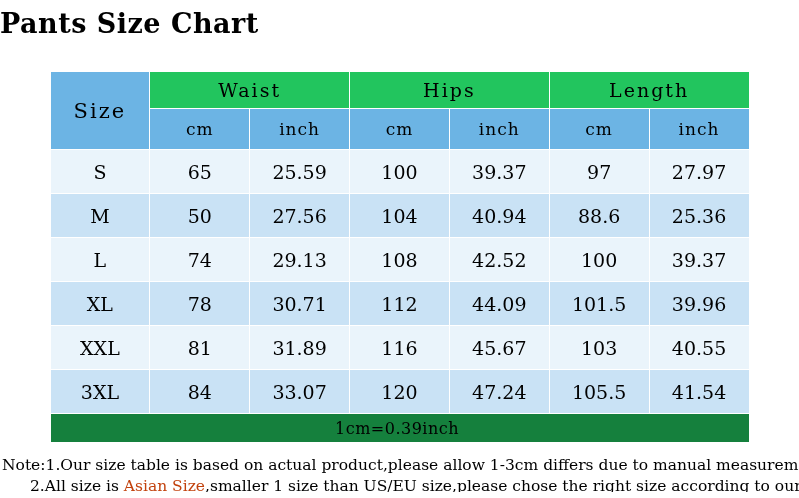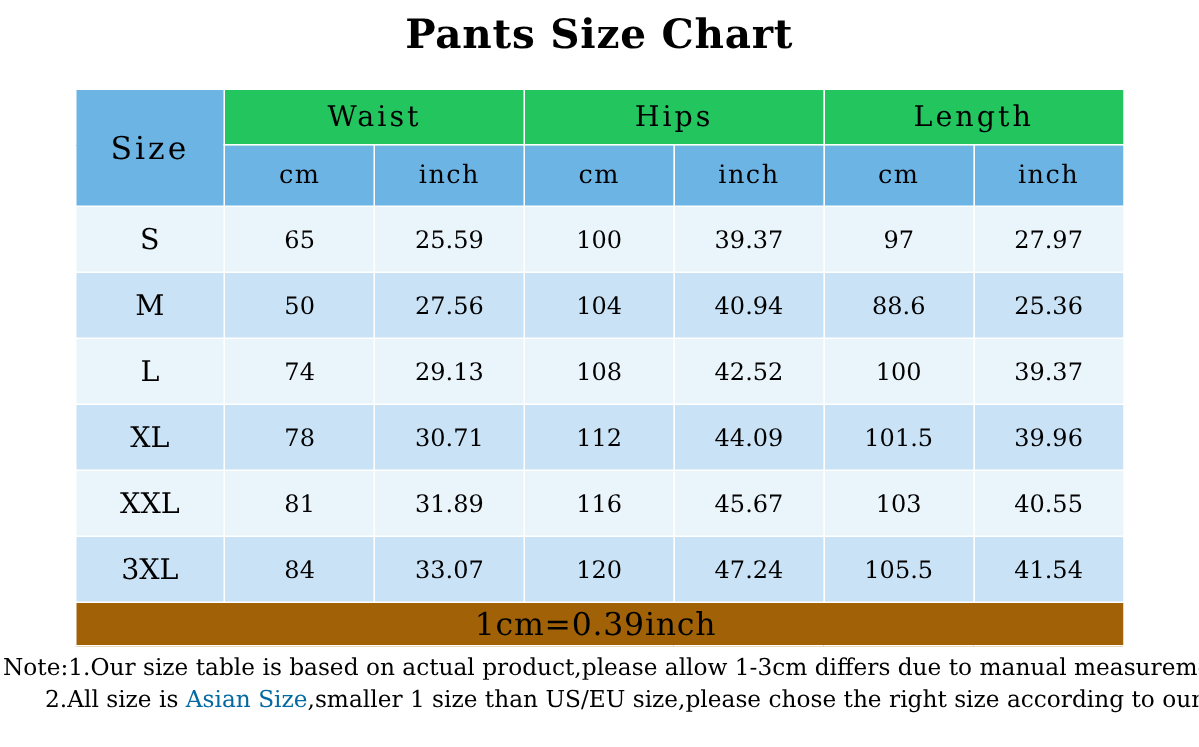--- a/index.html
+++ b/index.html
@@ -14,33 +14,33 @@
     overflow: hidden;
   }
   .page {
     position: relative;
     width: 799px;
     height: 498px;
     box-sizing: border-box;
     background: #ffffff;
   }
   .title {
-    text-align: center;
+    text-align: left;
     font-family: "DejaVu Serif", serif;
     font-weight: bold;
     font-size: 27px;
     color: #000000;
     padding-top: 8px;
     padding-bottom: 20px;
     letter-spacing: 0.5px;
   }
   table.chart {
     border-collapse: collapse;
     width: 700px;
-    margin: 0 auto;
+    margin: 12px auto;
     table-layout: fixed;
   }
   table.chart td, table.chart th {
     border: 1px solid #ffffff;
     text-align: center;
     vertical-align: middle;
     font-family: "DejaVu Serif", serif;
     color: #000000;
     font-weight: normal;
   }
@@ -62,52 +62,52 @@
     height: 38px;
     letter-spacing: 1px;
   }
   .row-a td {
     background: #eaf4fb;
   }
   .row-b td {
     background: #c9e2f5;
   }
   .cell {
-    font-size: 16px;
+    font-size: 19px;
     height: 41px;
   }
   .cell-size {
     font-size: 19px;
   }
   .conv-row td {
-    background: #a16207;
+    background: #15803d;
     border: 1px solid #ffffff;
     text-align: right;
-    font-size: 21px;
+    font-size: 16px;
     height: 26px;
     padding-right: 6px;
     font-family: "DejaVu Serif", serif;
     letter-spacing: 0.5px;
   }
   .notes {
     margin-top: 4px;
     padding: 0 2px 0 2px;
     font-family: "DejaVu Serif", serif;
     font-size: 15.5px;
     line-height: 21px;
     color: #000000;
   }
   .note-line {
     white-space: nowrap;
   }
   .note-line.indent {
     padding-left: 28px;
   }
   .asian {
-    color: #0369a1;
+    color: #c2410c;
   }
   .footer-strip {
     position: absolute;
     left: 0;
     bottom: 0;
     width: 799px;
     height: 6px;
     background: #ffffff;
   }
 </style>

